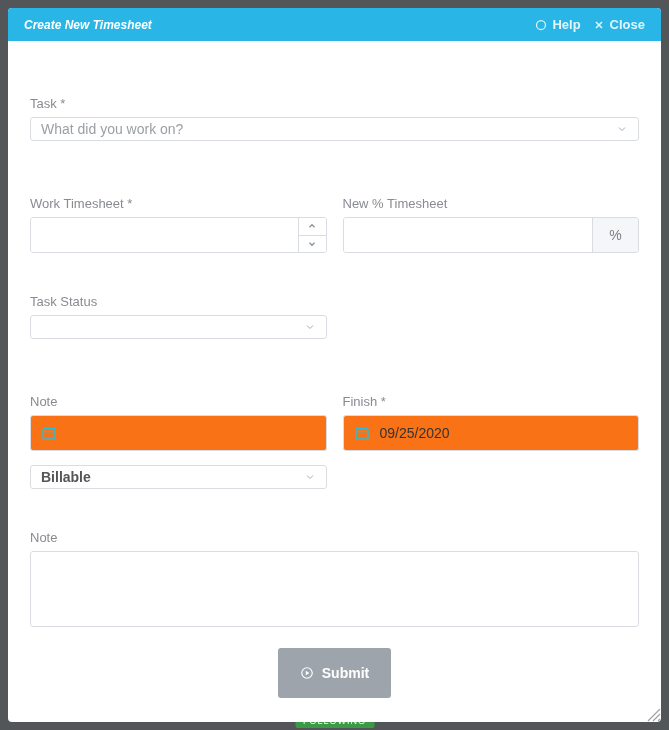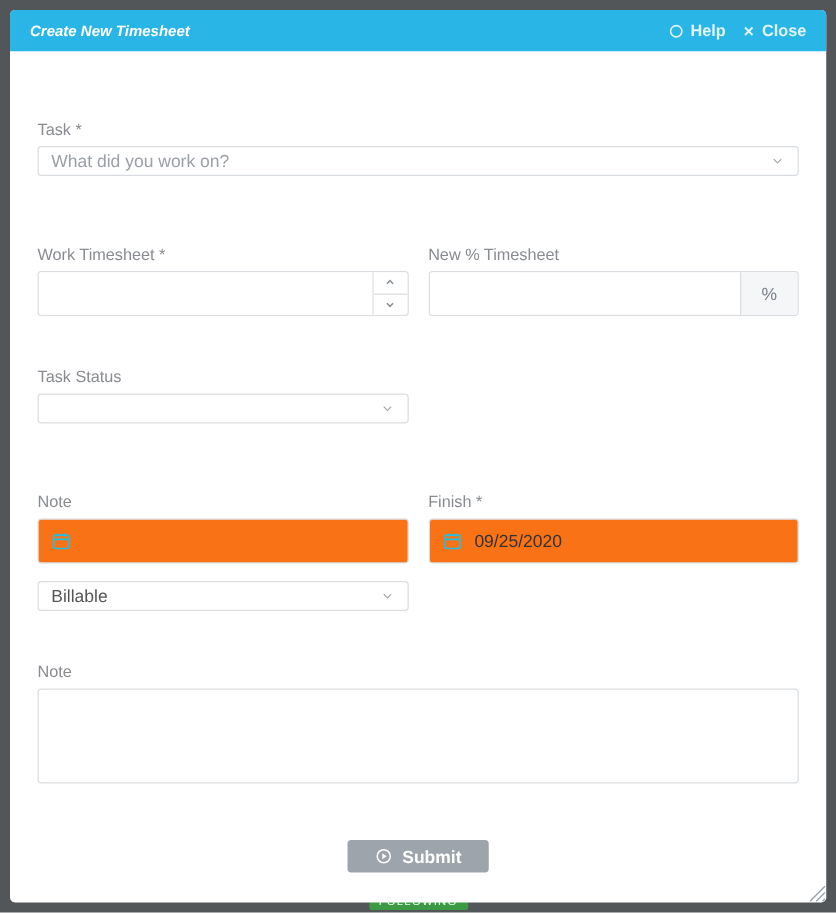--- a/index.html
+++ b/index.html
@@ -157,21 +157,21 @@
     display: flex;
     align-items: center;
     padding: 0 10px;
     gap: 10px;
     font-size: 14px;
     color: #333;
     background: #f97316;
   }
   .date-control svg { width: 16px; height: 16px; color: #23bfe3; display:block; }
   .date-value { flex: 1; }
-  .half-width { width: calc(50% - 8px); }
+  .half-width { width: calc(50% - 8px); font-weight: bold; }
   .textarea {
     width: 100%;
     height: 76px;
     border: 1px solid #d9dde1;
     border-radius: 3px;
     resize: none;
     padding: 8px 10px;
     font-size: 14px;
     font-family: inherit;
     outline: none;
@@ -201,21 +201,21 @@
     font-size: 14px;
     font-weight: 600;
   }
   .modal-footer {
     padding: 20px 22px 24px 22px;
     display: flex;
     gap: 28px;
     justify-content: center;
   }
   .btn {
-    height: 26px;
+    height: 50px;
     padding: 0 22px;
     border-radius: 3px;
     background: #9da4ab;
     color: #fff;
     font-size: 14px;
     font-weight: 700;
     display: inline-flex;
     align-items: center;
     gap: 8px;
     cursor: pointer;

